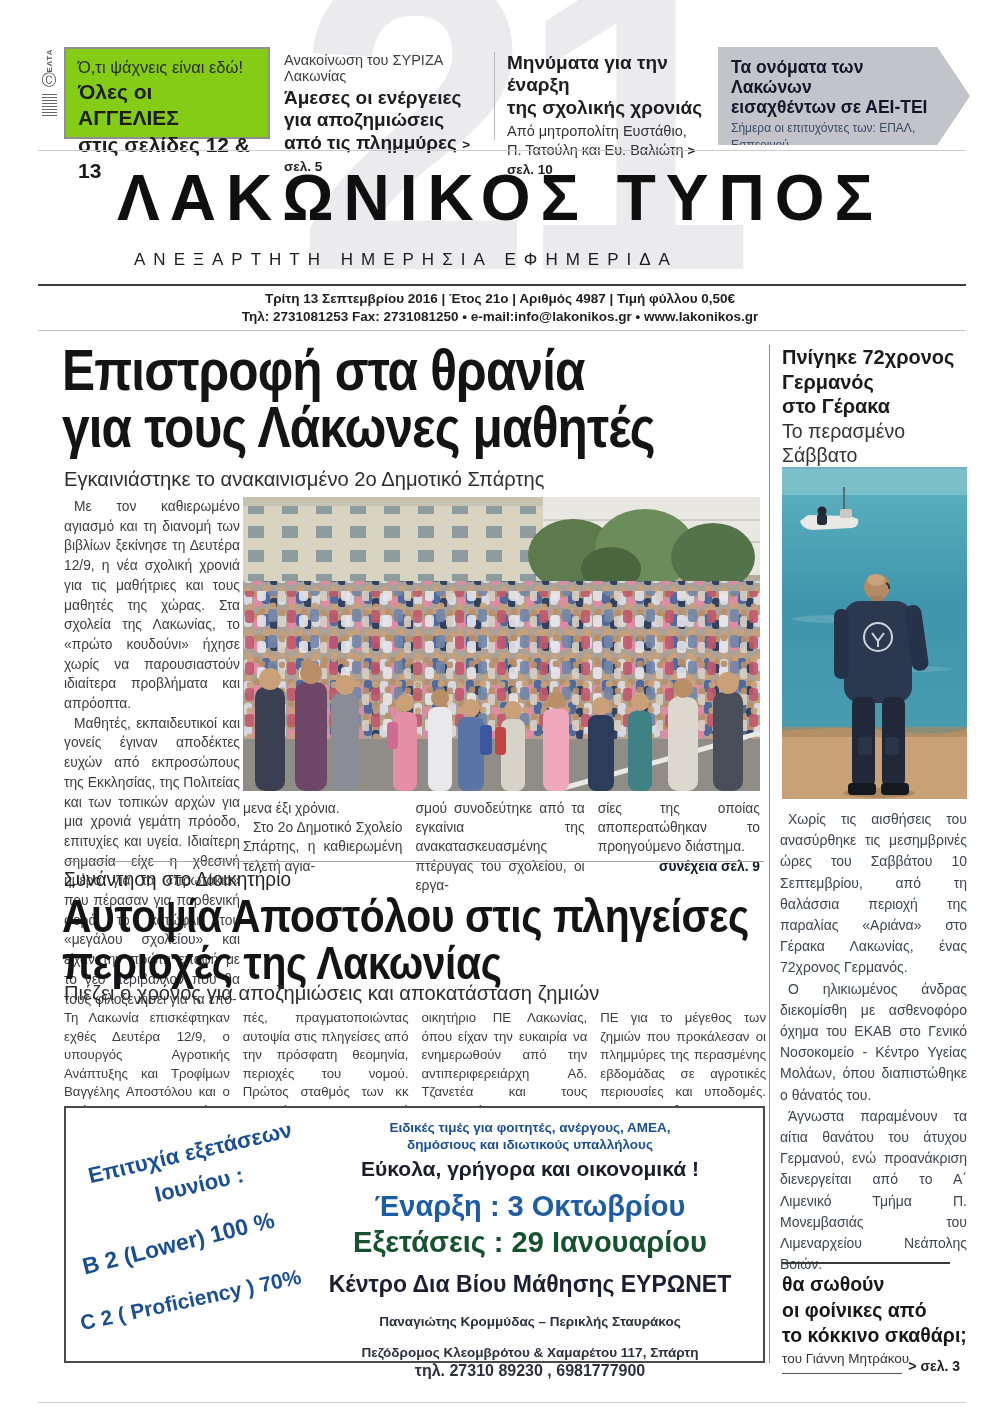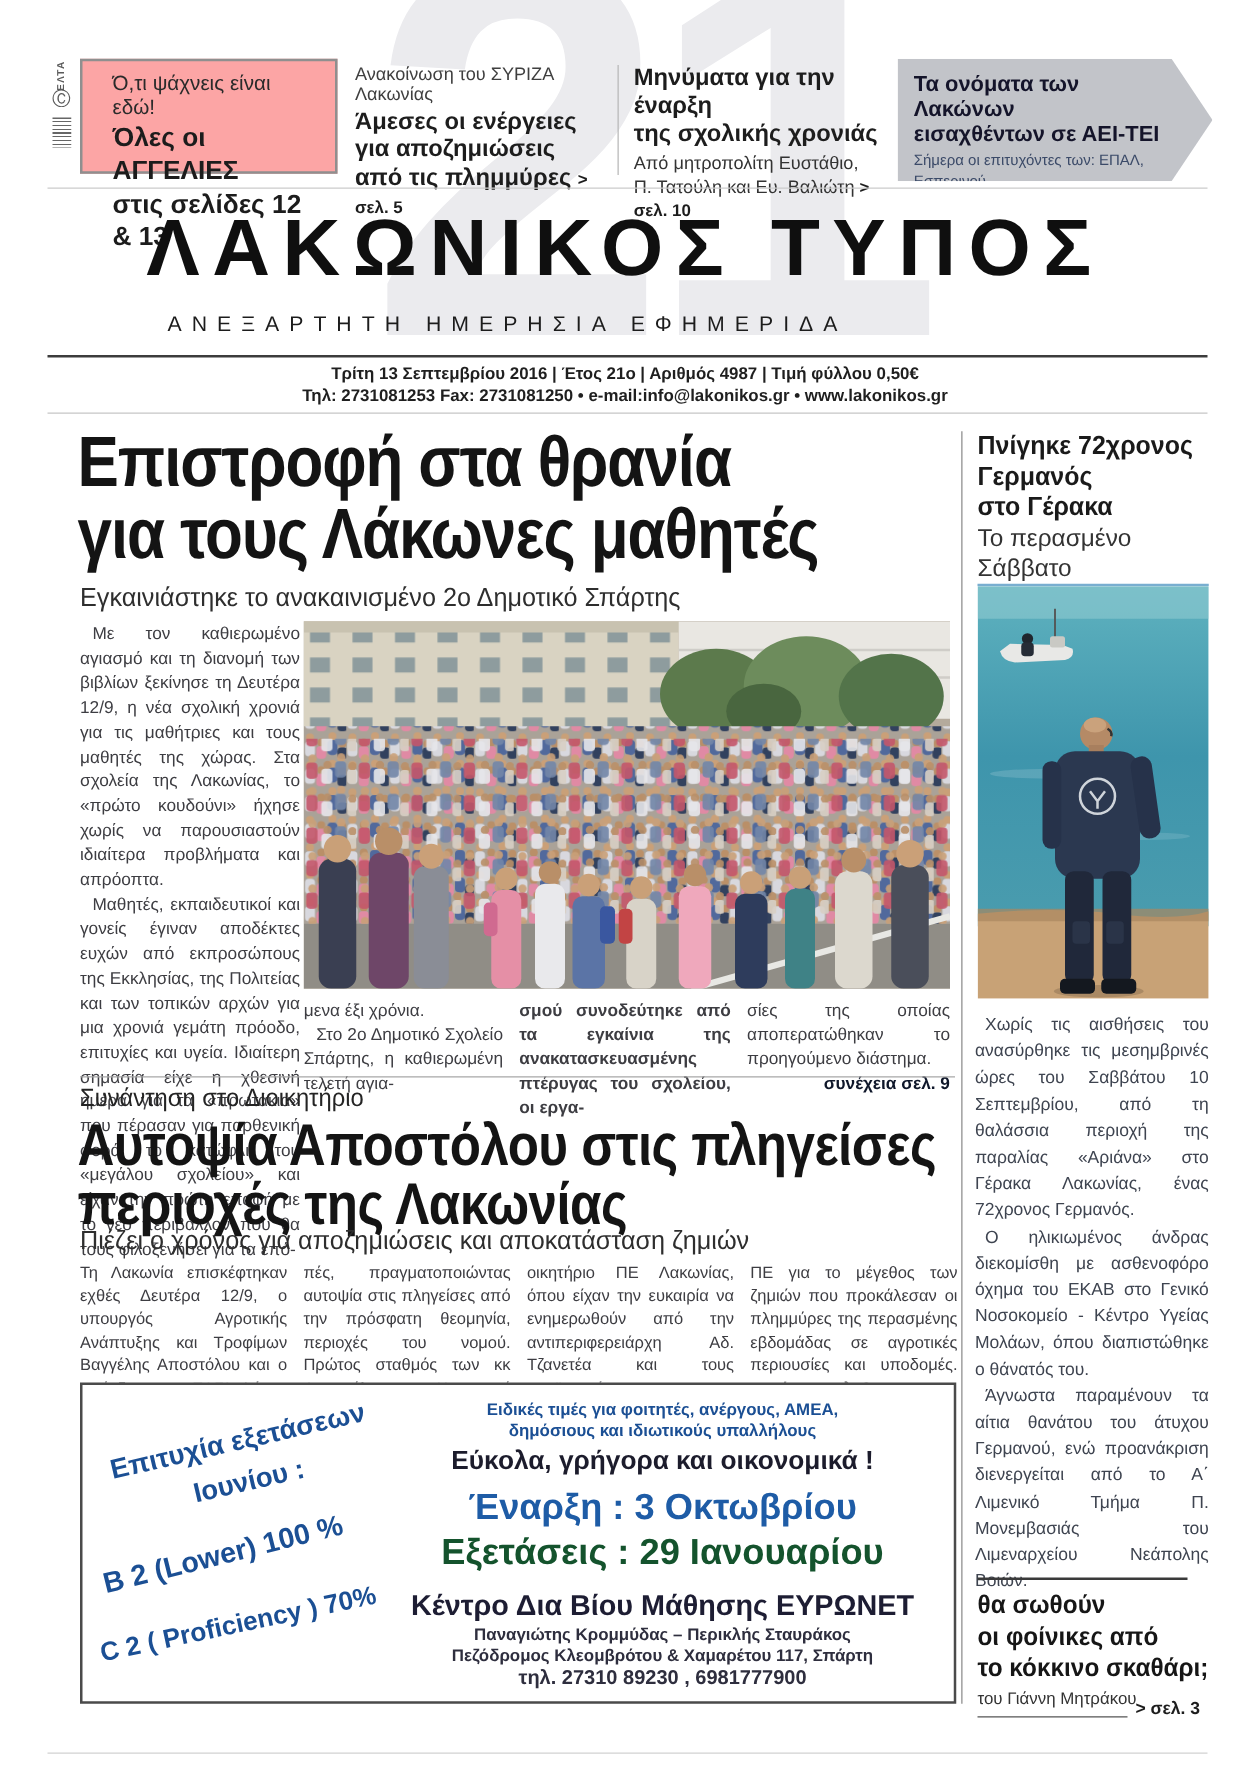--- a/index.html
+++ b/index.html
@@ -9,22 +9,22 @@
   .wm{left:295px;top:-95px;font-size:430px;font-weight:600;color:#ebebee;z-index:0;
       letter-spacing:-18px;line-height:1;user-select:none;}
   .z{z-index:1;}
 
   
   .stampstrip{left:36px;top:56px;width:26px;height:92px;display:flex;flex-direction:column;
               align-items:center;gap:7px;color:#5a5a5a;}
   .stamp-elta{font-size:8px;font-weight:700;transform:rotate(-90deg);letter-spacing:1px;}
   .stamp-c{font-size:15px;line-height:1;}
   .stamp-bar{width:15px;height:24px;background:repeating-linear-gradient(#666 0 1px,transparent 1px 3px);}
-  .t1{left:64px;top:47px;width:206px;height:92px;border:2px solid #8f8f8f;background:#fca5a5;
-      padding:9px 24px;box-sizing:border-box;}
+  .t1{left:64px;top:47px;width:206px;height:92px;border:2px solid #8f8f8f;background:#84cc16;
+      padding:9px 12px;box-sizing:border-box;}
   .t1 .l1{font-size:16.5px;color:#2a2a2a;margin-bottom:2px;}
   .t1 .l2{font-size:21px;font-weight:700;color:#1c1c1c;line-height:1.25;}
   .t2{left:284px;top:52px;width:205px;}
   .kick{font-size:14.5px;color:#3f3f3f;margin-bottom:3px;}
   .tbold{font-size:19px;font-weight:700;color:#1d1d1d;line-height:1.18;}
   .treg{font-size:14.5px;color:#333;line-height:1.3;}
   .pref{font-size:13.5px;font-weight:700;color:#1d1d1d;}
   .tdiv{left:494px;top:52px;width:1px;height:88px;background:#b8b8b8;}
   .t3{left:507px;top:52px;width:205px;}
   .arrowbox{left:718px;top:47px;width:252px;height:98px;background:#c2c4c9;
@@ -79,21 +79,21 @@
   .ar2{left:88px;top:64px;font-size:22px;transform:rotate(-13deg);}
   .ar3{left:14px;top:122px;font-size:23px;transform:rotate(-14deg);}
   .ar4{left:12px;top:180px;font-size:21px;transform:rotate(-12deg);}
   .adright{position:absolute;left:238px;top:10px;width:452px;text-align:center;}
   .adr1{font-size:16.5px;font-weight:700;color:#24243a;}
   .adr2{font-size:13.5px;font-weight:700;color:#1b4f94;margin-top:2px;}
   .adr4{font-size:21px;font-weight:700;color:#1c1c2c;margin-top:5px;}
   .adr5{font-size:29px;font-weight:700;color:#1e5ca6;margin-top:9px;}
   .adr6{font-size:29px;font-weight:700;color:#14532d;margin-top:3px;}
   .adr7{font-size:23px;font-weight:700;color:#1d1d33;margin-top:12px;}
-  .adr8{font-size:13.5px;font-weight:700;color:#2e2e3e;margin-top:2px;}
+  .adr8{font-size:13.5px;font-weight:700;color:#2e2e3e;margin-top:16px;}
   .adr10{font-size:16px;font-weight:700;color:#2e2e3e;margin-top:2px;}
 
   
   .vrule{left:769px;top:345px;width:1px;height:1018px;background:#8c8c8c;}
   .sidehead{left:782px;top:345px;width:186px;}
   .sidehead .b{font-size:21px;line-height:24.5px;font-weight:700;color:#1a1a1a;
                transform:scaleX(0.95);transform-origin:left top;white-space:nowrap;}
   .sidehead .r{font-size:19.5px;line-height:24px;color:#333;}
   .photo-side{left:782px;top:467px;width:185px;height:330px;overflow:hidden;border-top:2px solid #79aed0;}
   .sidebody{left:780px;top:809px;width:187px;font-size:14px;line-height:21.2px;text-align:justify;
@@ -244,21 +244,21 @@
       </g>
     </svg>
   </div>
 
   <div class="abs z strip">
     <div class="stripcol sca">
       <p style="text-indent:0;">μενα έξι χρόνια.</p>
       <p>Στο 2ο Δημοτικό Σχολείο Σπάρτης, η καθιερωμένη τελετή αγια-</p>
     </div>
     <div class="stripcol scb">
-      <p style="text-indent:0;font-weight:bold;">σμού συνοδεύτηκε από τα εγκαίνια της ανακατασκευασμένης πτέρυγας του σχολείου, οι εργα-</p>
+      <p style="text-indent:0;">σμού συνοδεύτηκε από τα εγκαίνια της ανακατασκευασμένης πτέρυγας του σχολείου, οι εργα-</p>
     </div>
     <div class="stripcol scc">
       <p style="text-indent:0;">σίες της οποίας αποπερατώθηκαν το προηγούμενο διάστημα.</p>
       <span class="contline">συνέχεια σελ. 9</span>
     </div>
   </div>
 
   <div class="abs z rule2"></div>
 
   <div class="abs z kick2">Συνάντηση στο Διοικητήριο</div>

